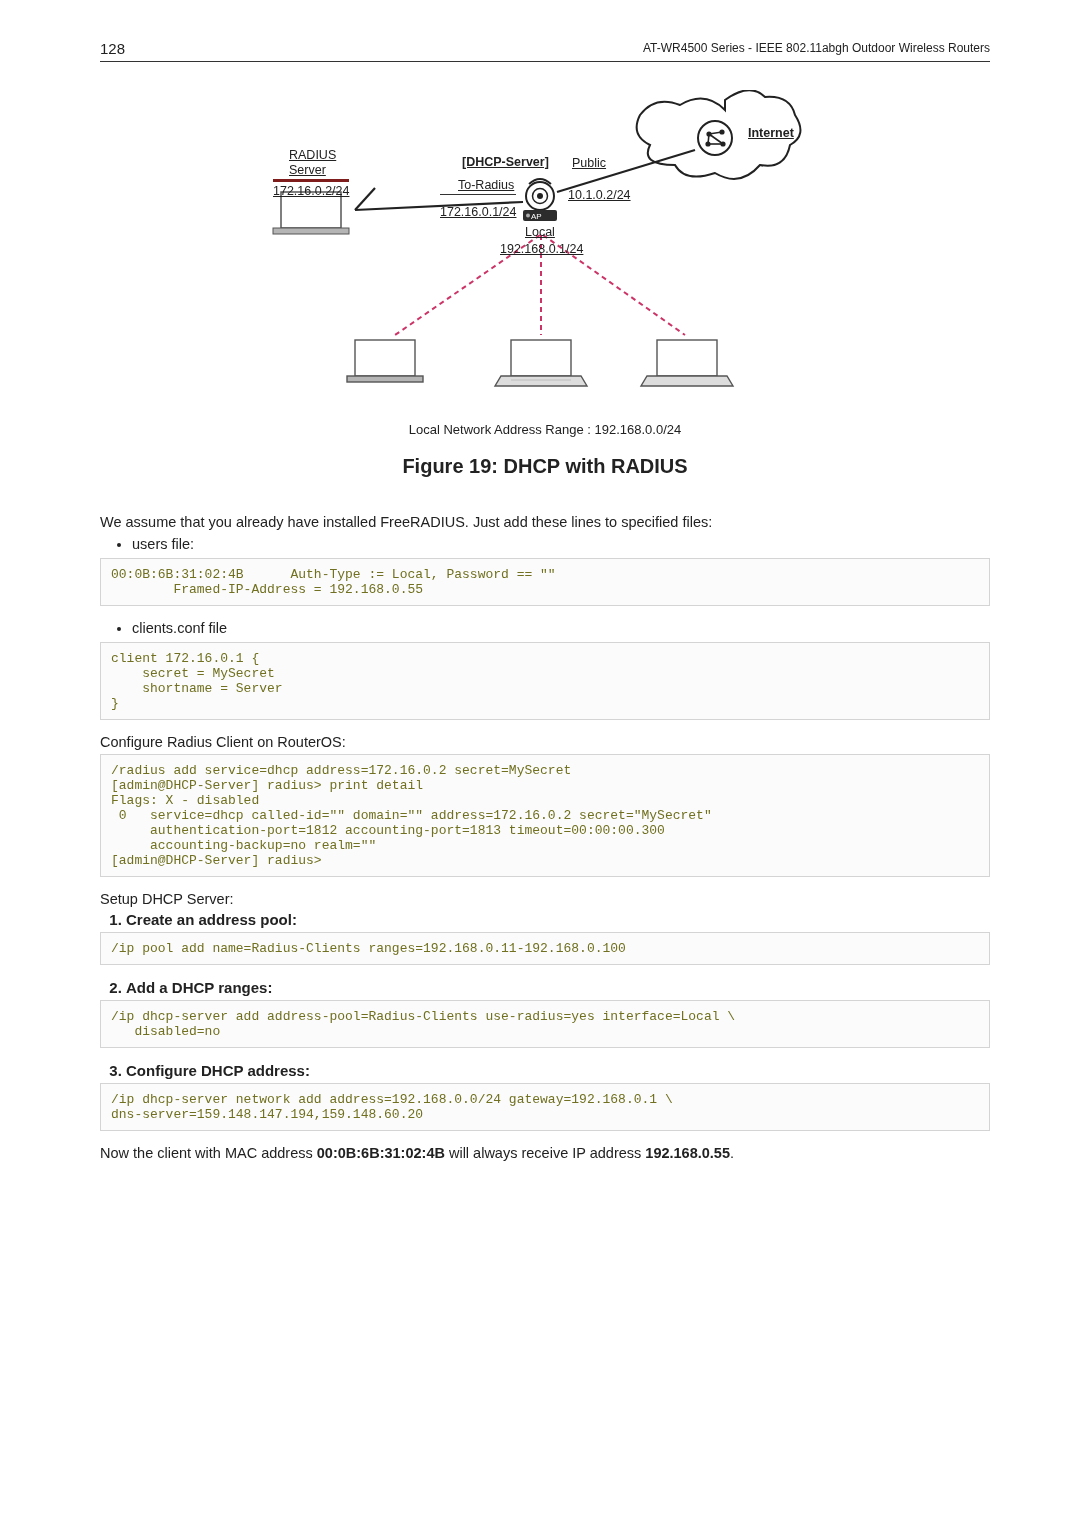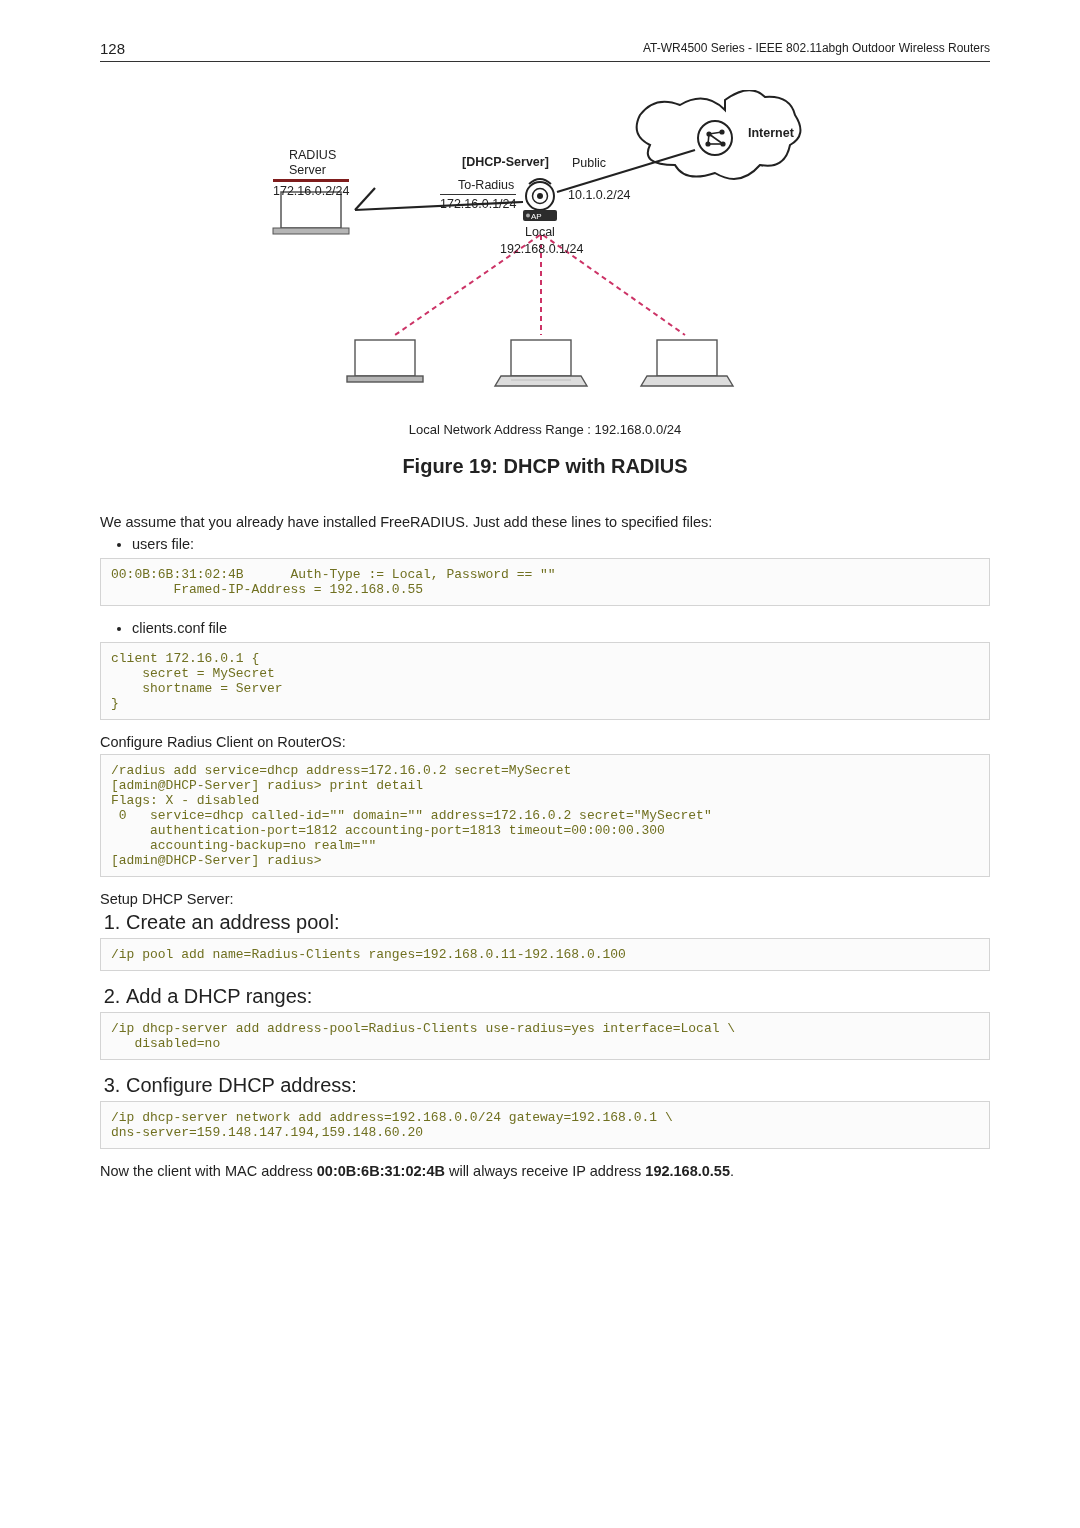--- a/index.html
+++ b/index.html
@@ -20,21 +20,21 @@
     padding-bottom: 4px;
     margin-bottom: 28px;
     gap: 36px;
   }
   .page-num { font-size: 15px; }
   .hdr-right { text-align: right; font-size: 12px; line-height: 1.35; }
 
   
   .diagram-wrap { position: relative; width: 640px; height: 330px; margin: 0 auto 6px; }
   .diagram-wrap svg { position:absolute; inset:0; }
-  .node-lbl { position:absolute; font-size:12.5px; line-height:1.25; color:#222; }
+  .node-lbl { position:absolute; font-size:12.5px; line-height:1.25; color:#222;text-decoration:underline; }
   .internet-lbl { font-weight:bold; }
   .caption-under { text-align:center; font-size:13px; margin-top:-4px; }
   .fig-title { text-align:center; font-weight:bold; font-size:20px; margin:18px 0 36px; }
 
   
   p.body { margin: 8px 0 6px; font-size:14.5px; }
   ul.bul { list-style: disc; margin: 4px 0 6px 32px; }
   ul.bul li { margin:2px 0; }
 
   
@@ -45,21 +45,21 @@
     padding:8px 10px;
     font-family:"Courier New", monospace;
     font-size:13px;
     white-space:pre;
     color:#707020;
     margin:4px 0 14px;
     overflow-x:auto;
   }
 
   h3.sect { font-size:14.5px; font-weight:normal; margin: 4px 0 4px; }
-  ol.steps { margin:4px 0 4px 26px; font-size:20px; }
+  ol.steps { margin:4px 0 4px 26px; font-size:15px;font-weight:bold; }
   ol.steps li { margin:4px 0 2px; }
   .strong { font-weight:bold; }
 </style>
 </head>
 <body>
 
 <div class="header">
   <div class="page-num">128</div>
   <div class="hdr-right">
     <div>AT-WR4500 Series - IEEE 802.11abgh Outdoor Wireless Routers</div>
@@ -128,21 +128,21 @@
   </svg>
 
   <span class="node-lbl internet-lbl" style="left:523px;top:36px">Internet</span>
   <span class="node-lbl" style="left:64px;top:58px">RADIUS</span>
   <span class="node-lbl" style="left:64px;top:73px">Server</span>
   <span class="node-lbl" style="left:48px;top:89px;border-top:3px solid #7f1d1d;padding-top:2px">172.16.0.2/24</span>
 
   <span class="node-lbl" style="left:237px;top:65px;font-weight:bold">[DHCP-Server]</span>
   <span class="node-lbl" style="left:347px;top:66px">Public</span>
   <span class="node-lbl" style="left:233px;top:88px">To-Radius</span>
-  <span class="node-lbl" style="left:215px;top:104px;border-top:1px solid #333;padding-top:2px">172.16.0.1/24</span>
+  <span class="node-lbl" style="left:215px;top:104px;border-top:1px solid #333;padding-top:10px">172.16.0.1/24</span>
   <span class="node-lbl" style="left:343px;top:98px">10.1.0.2/24</span>
   <span class="node-lbl" style="left:300px;top:135px">Local</span>
   <span class="node-lbl" style="left:275px;top:152px">192.168.0.1/24</span>
 </div>
 <div class="caption-under">Local Network Address Range : 192.168.0.0/24</div>
 
 <div class="fig-title">Figure 19: DHCP with RADIUS</div>
 
 <p class="body">We assume that you already have installed FreeRADIUS. Just add these lines to specified files:</p>
 <ul class="bul">

